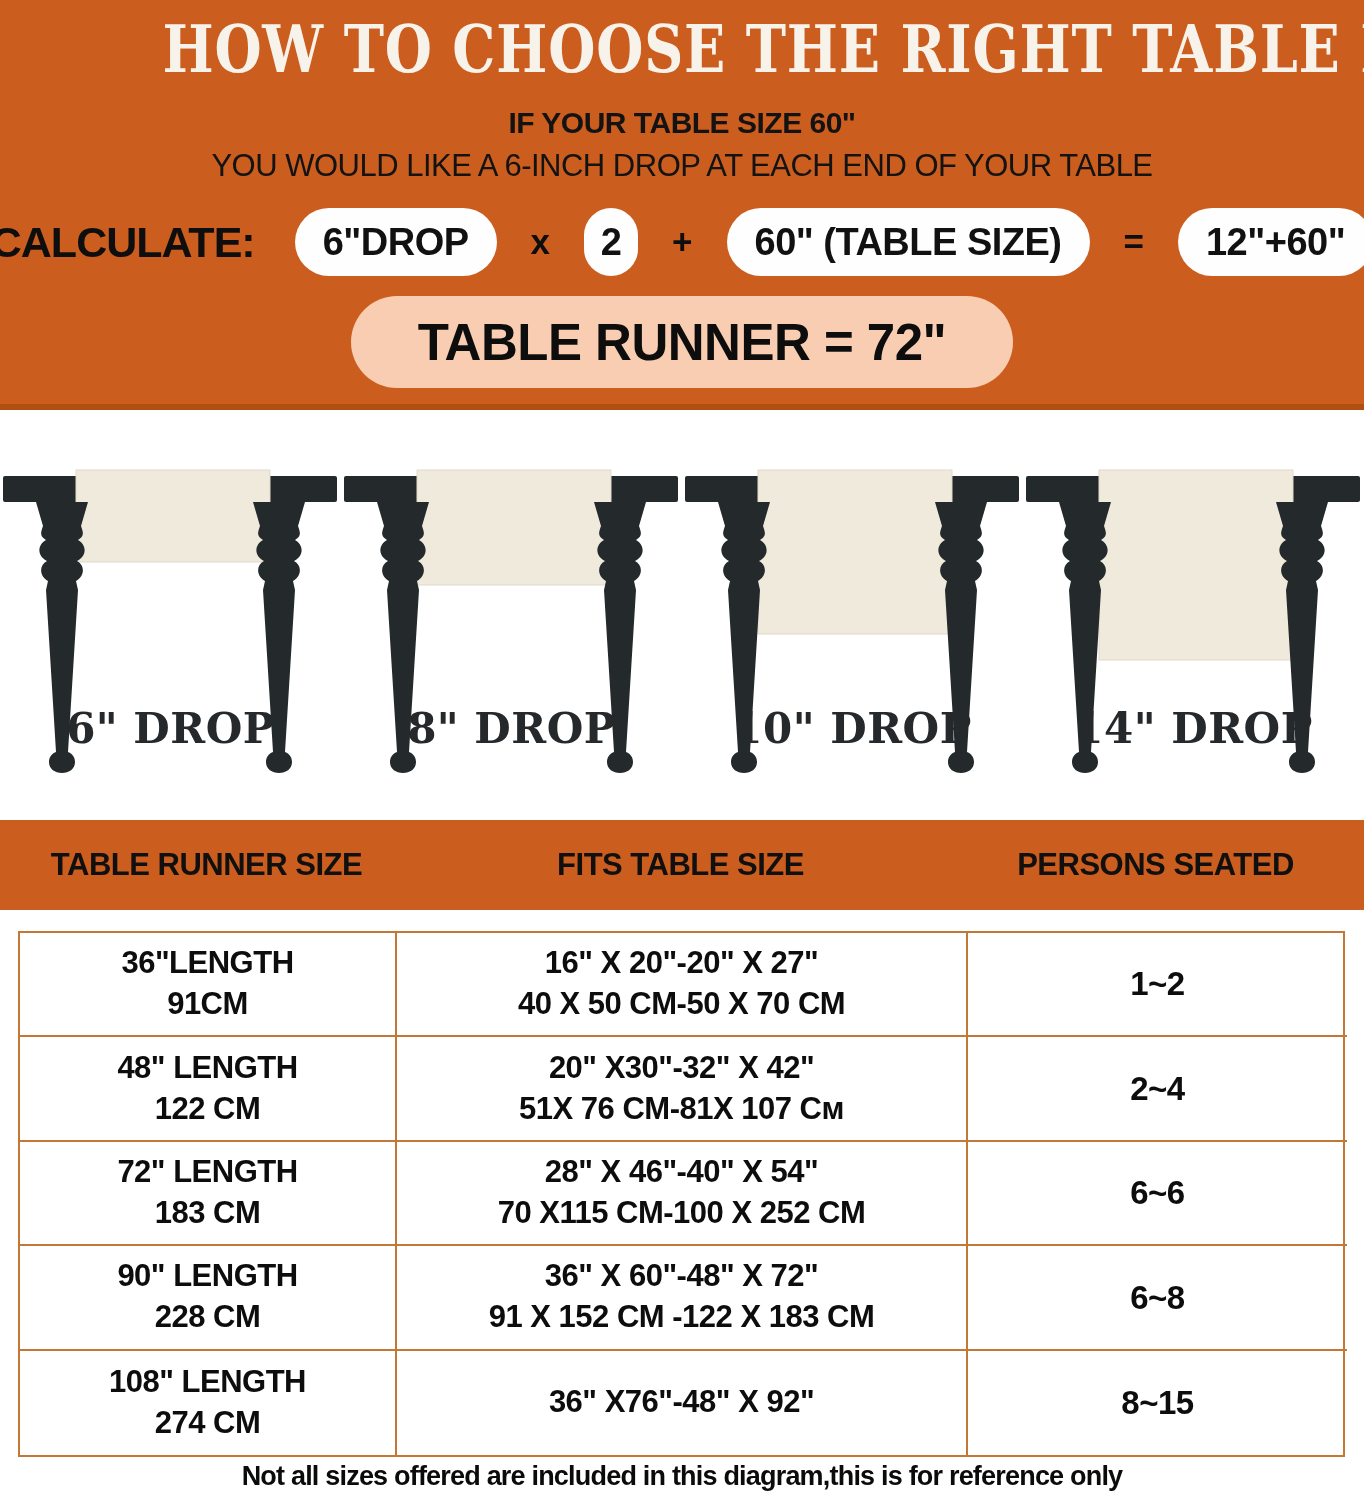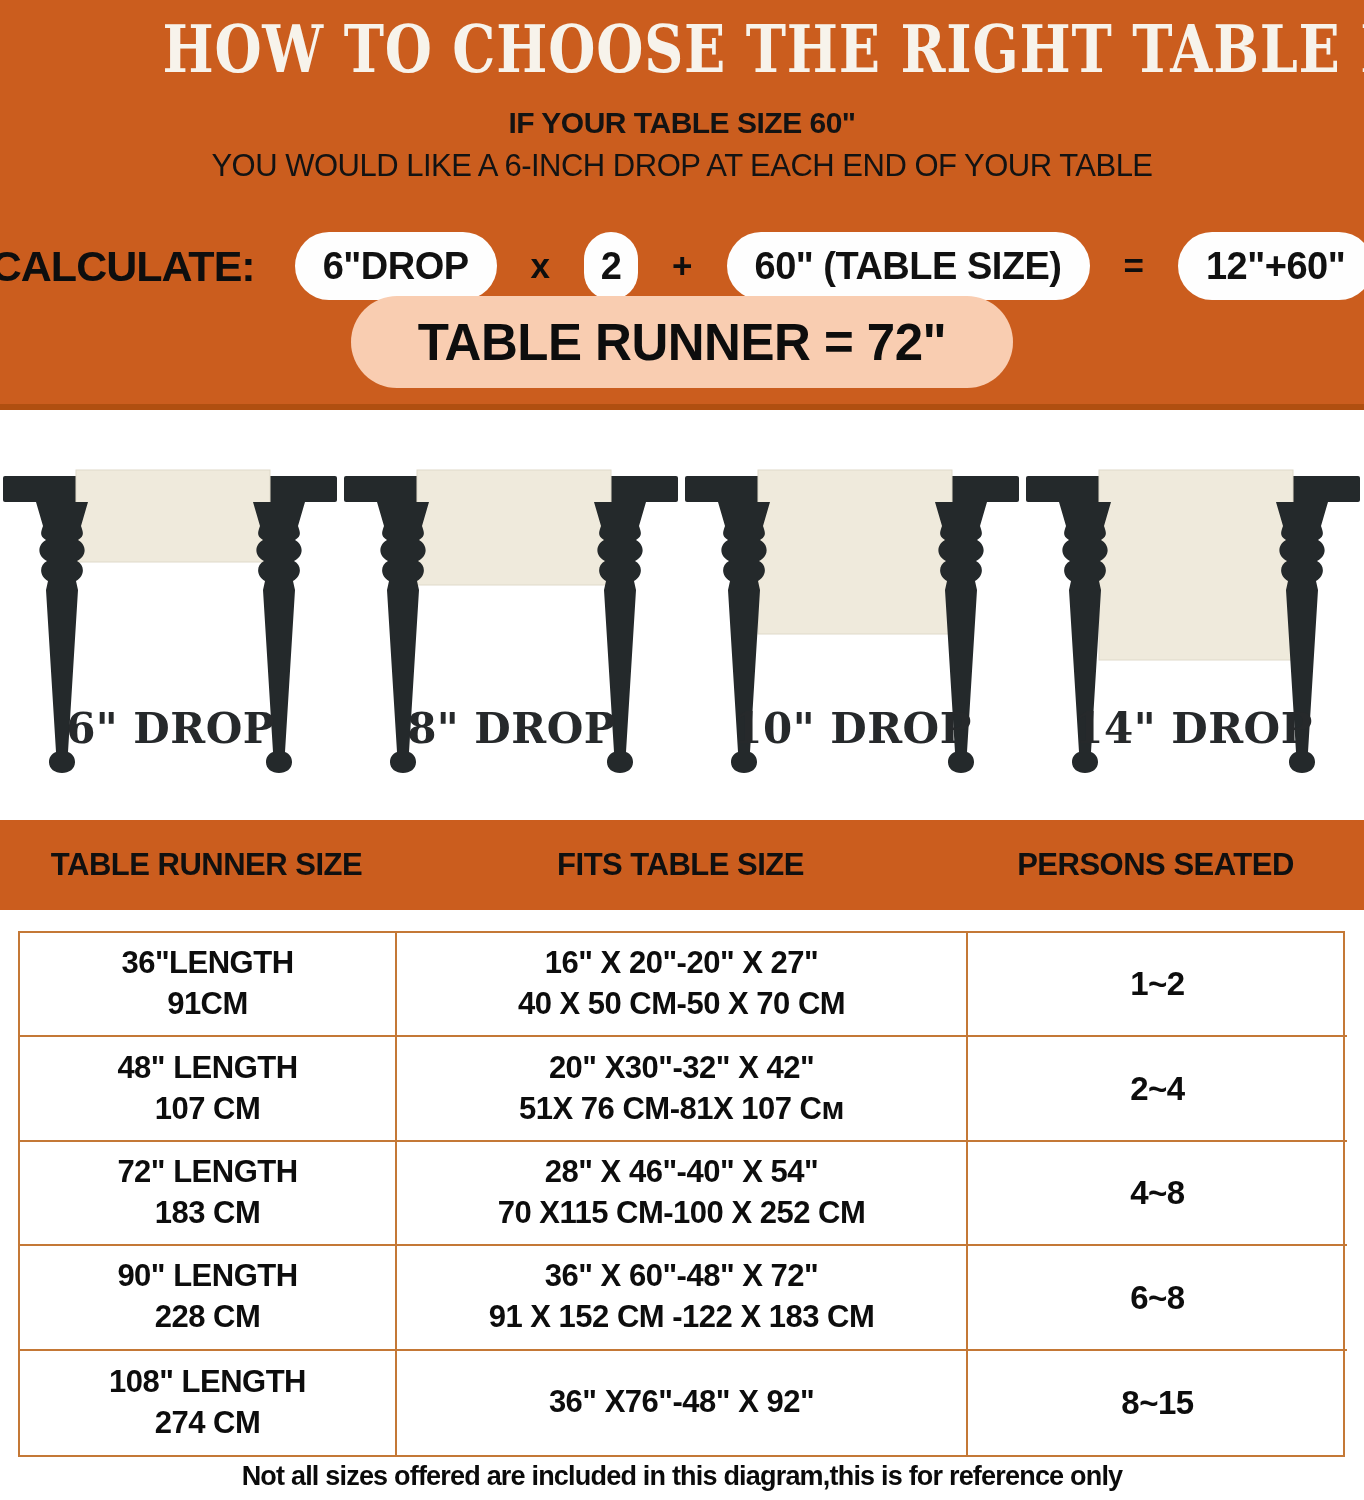--- a/index.html
+++ b/index.html
@@ -9,21 +9,21 @@
   .hero{position:absolute;top:0;left:0;width:1364px;height:404px;background:#CB5D1E;border-bottom:6px solid #B04F10;}
   .hero-title{position:absolute;top:10px;left:0;width:100%;text-align:center;
     font-family:"DejaVu Serif",serif;font-weight:bold;font-size:66px;color:#F7F3EB;
     white-space:nowrap;}
   .hero-title .squeeze{display:inline-block;transform:scaleX(0.82);transform-origin:center;letter-spacing:1px;}
   .sub1{position:absolute;top:106px;left:0;width:100%;text-align:center;
     font-size:30px;font-weight:bold;color:#131313;letter-spacing:-0.5px;}
   .sub2{position:absolute;top:148px;left:0;width:100%;text-align:center;
     font-size:31px;font-weight:normal;color:#131313;letter-spacing:-0.5px;}
 
-  .calc-row{position:absolute;top:232px;left:0;width:100%;display:flex;justify-content:center;
+  .calc-row{position:absolute;top:208px;left:0;width:100%;display:flex;justify-content:center;
     align-items:center;gap:34px;}
   .calc-label{font-size:43px;font-weight:bold;color:#0e0e0e;letter-spacing:-1px;margin-right:6px;}
   .pill{background:#FEFEFE;border-radius:34px;height:68px;display:flex;align-items:center;justify-content:center;
     padding:0 28px;font-size:38px;font-weight:bold;color:#111;letter-spacing:-0.5px;white-space:nowrap;}
   .pill.small{padding:0 15px;min-width:24px;}
   .op{font-size:35px;font-weight:bold;color:#0e0e0e;}
 
   .result-pill{position:absolute;top:296px;left:50%;transform:translateX(-50%);
     width:662px;height:92px;background:#F9CDB1;border-radius:46px;
     display:flex;align-items:center;justify-content:center;
@@ -143,38 +143,38 @@
     </div>
     <div class="tcell">
       <span>16" X 20"-20" X 27"</span>
       <span>40 X 50 CM-50 X 70 CM</span>
     </div>
     <div class="tcell">1~2</div>
   </div>
   <div class="trow">
     <div class="tcell">
       <span>48" LENGTH</span>
-      <span>107 CM</span>
+      <span>122 CM</span>
     </div>
     <div class="tcell">
       <span>20" X30"-32" X 42"</span>
       <span>51X 76 CM-81X 107 Cм</span>
     </div>
     <div class="tcell">2~4</div>
   </div>
   <div class="trow">
     <div class="tcell">
       <span>72" LENGTH</span>
       <span>183 CM</span>
     </div>
     <div class="tcell">
       <span>28" X 46"-40" X 54"</span>
       <span>70 X115 CM-100 X 252 CM</span>
     </div>
-    <div class="tcell">4~8</div>
+    <div class="tcell">6~6</div>
   </div>
   <div class="trow">
     <div class="tcell">
       <span>90" LENGTH</span>
       <span>228 CM</span>
     </div>
     <div class="tcell">
       <span>36" X 60"-48" X 72"</span>
       <span>91 X 152 CM -122 X 183 CM</span>
     </div>

